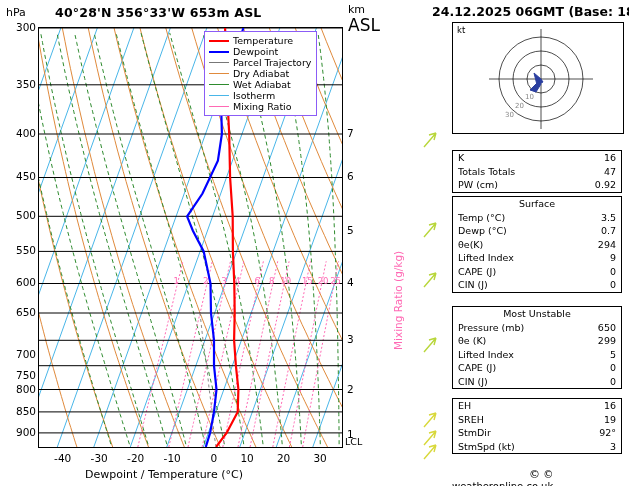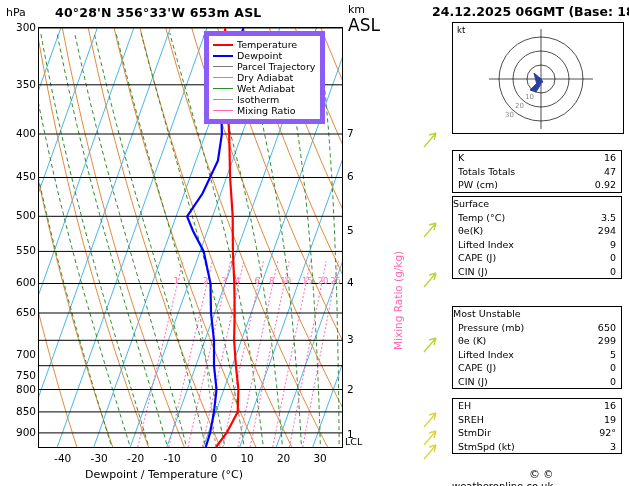--- a/index.html
+++ b/index.html
@@ -17,21 +17,21 @@
   #plot svg{position:absolute;left:0;top:0;}
 
   .ylab{position:absolute;left:2px;width:34px;text-align:right;font-size:10.5px;color:#000;}
   .xlab{position:absolute;top:452px;font-size:10.5px;color:#000;text-align:right;width:30px;}
   .kmlab{position:absolute;left:347px;font-size:10.5px;color:#000;}
   #xaxis-title{position:absolute;left:85px;top:468px;font-size:11px;color:#000;}
   #mixing-axis-title{position:absolute;left:383px;top:200px;font-size:10.5px;color:#ff69b4;
       transform:rotate(-90deg);transform-origin:0 0;white-space:nowrap;}
 
   
-  #legend{position:absolute;left:204px;top:31px;background:#fff;border:5px solid #8b5cf6;padding:3px 5px 3px 4px;}
+  #legend{position:absolute;left:204px;top:31px;background:#fff;border:1px solid #8b5cf6;padding:3px 5px 3px 4px;}
   #legend .row{display:flex;align-items:center;height:11px;}
   #legend .sw{width:20px;height:0;border-top-width:2px;border-top-style:solid;margin-right:4px;}
   #legend .txt{font-size:9.5px;color:#000;line-height:11px;}
 
   
   .mr{position:absolute;font-size:8.5px;color:#ff69b4;}
 
   
   #lcl-label{position:absolute;left:345px;top:436px;font-size:9.5px;color:#000;}
 
@@ -39,21 +39,21 @@
   #right{position:absolute;left:430px;top:0;width:199px;height:486px;}
   #date-title{position:absolute;left:2px;top:4px;font-size:12.5px;font-weight:bold;color:#000;white-space:nowrap;}
 
   #hodo-box{position:absolute;left:22px;top:22px;width:170px;height:110px;border:1px solid #000;background:#fff;}
   #hodo-kt{position:absolute;left:4px;top:2px;font-size:8.5px;color:#000;}
 
   .tbl{position:absolute;left:22px;width:170px;border:1px solid #000;background:#fff;box-sizing:border-box;}
   .trow{display:flex;justify-content:space-between;font-size:9.5px;color:#000;padding:0 5px;line-height:13.5px;height:13.5px;}
   .trow .k{white-space:nowrap;}
   .trow .v{white-space:nowrap;}
-  .thead{font-size:9.5px;color:#000;line-height:13.5px;height:13.5px;border-bottom:0;}
+  .thead{font-size:9.5px;color:#000;text-align:center;line-height:13.5px;height:13.5px;border-bottom:0;}
 
   #copyright{position:absolute;left:452px;top:468px;font-size:10px;color:#000;text-align:right;}
   #copyright .c{font-size:11px;}
 
   .windbarb{position:absolute;}
 </style>
 </head>
 <body>
 
 <div class="root">
@@ -267,20 +267,24 @@
           <span class="v">0.92</span>
         </div>
       </div>
     <div class="tbl" id="tbl-surface" style="top:196px;">
         <div class="thead">Surface</div>
         <div class="trow">
           <span class="k">Temp (°C)</span>
           <span class="v">3.5</span>
         </div>
         <div class="trow">
+          <span class="k">Dewp (°C)</span>
+          <span class="v">0.7</span>
+        </div>
+        <div class="trow">
           <span class="k">θe(K)</span>
           <span class="v">294</span>
         </div>
         <div class="trow">
           <span class="k">Lifted Index</span>
           <span class="v">9</span>
         </div>
         <div class="trow">
           <span class="k">CAPE (J)</span>
           <span class="v">0</span>

